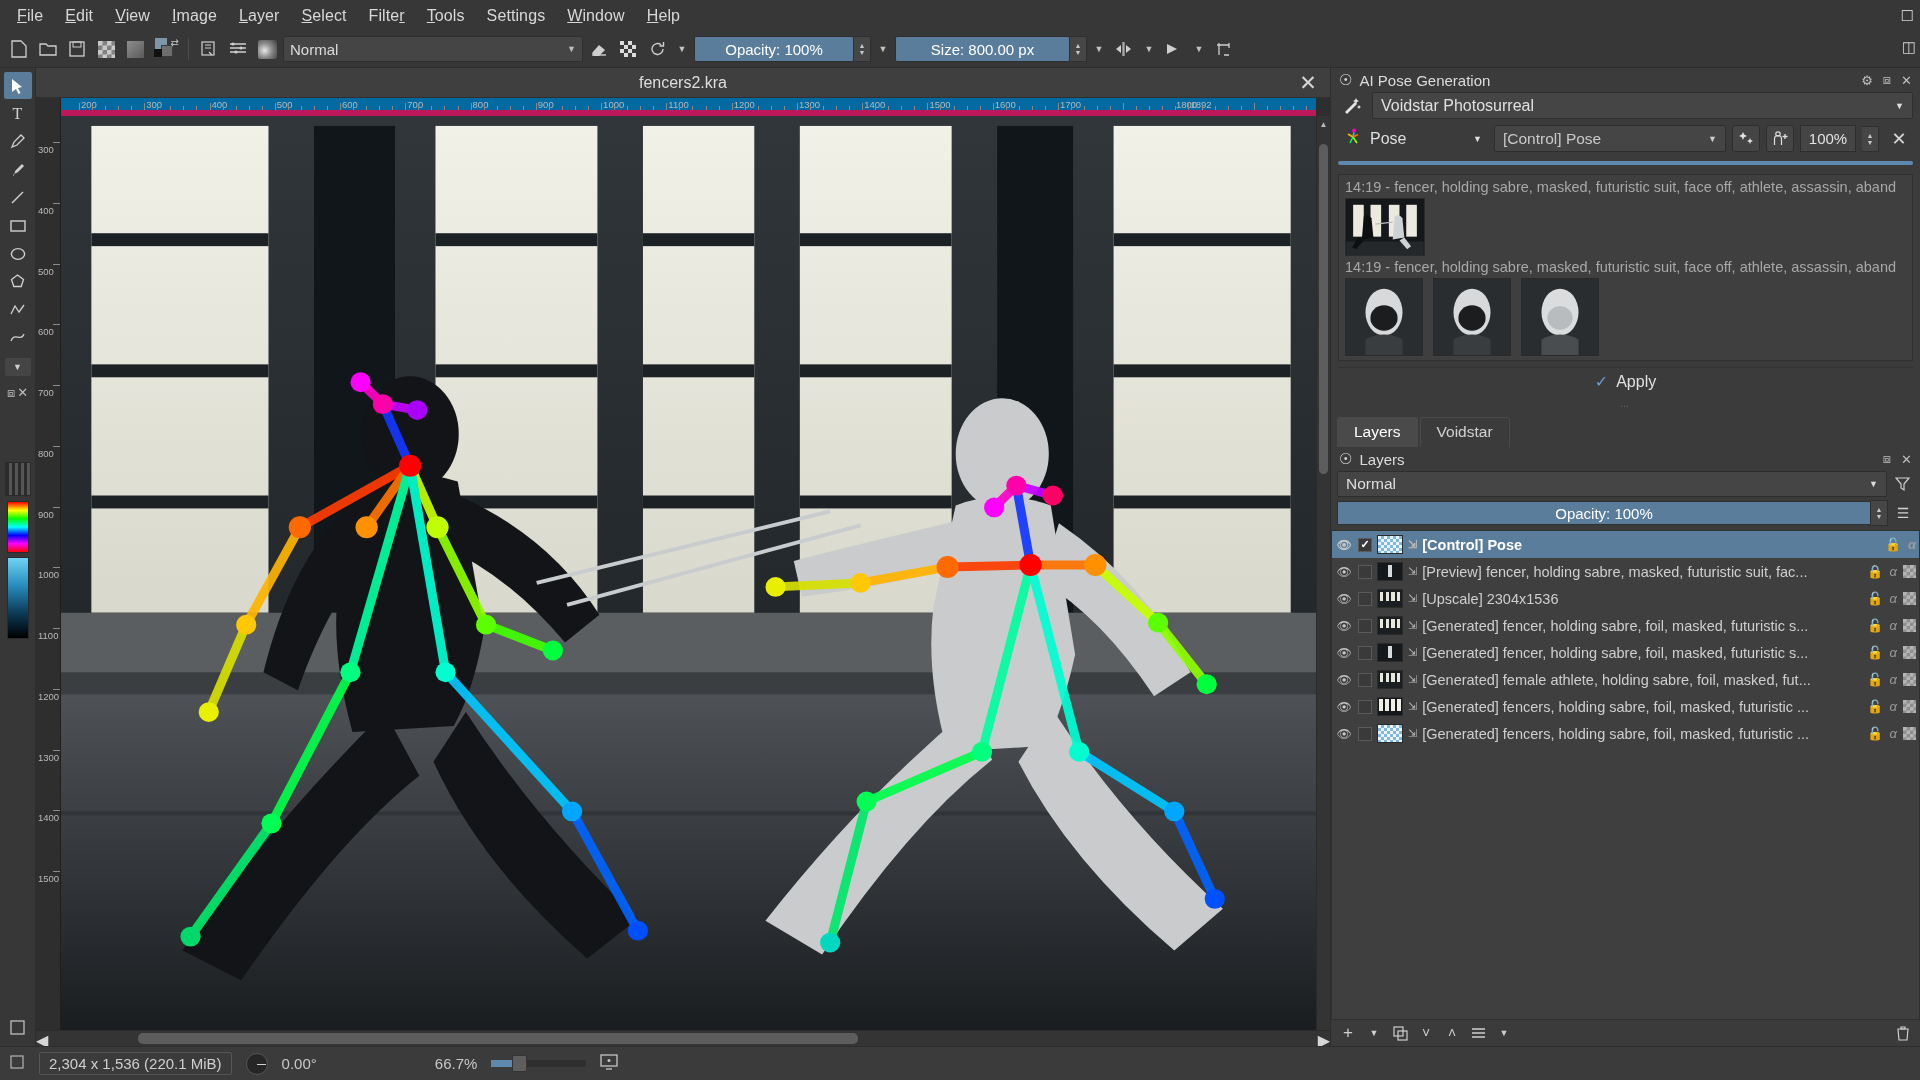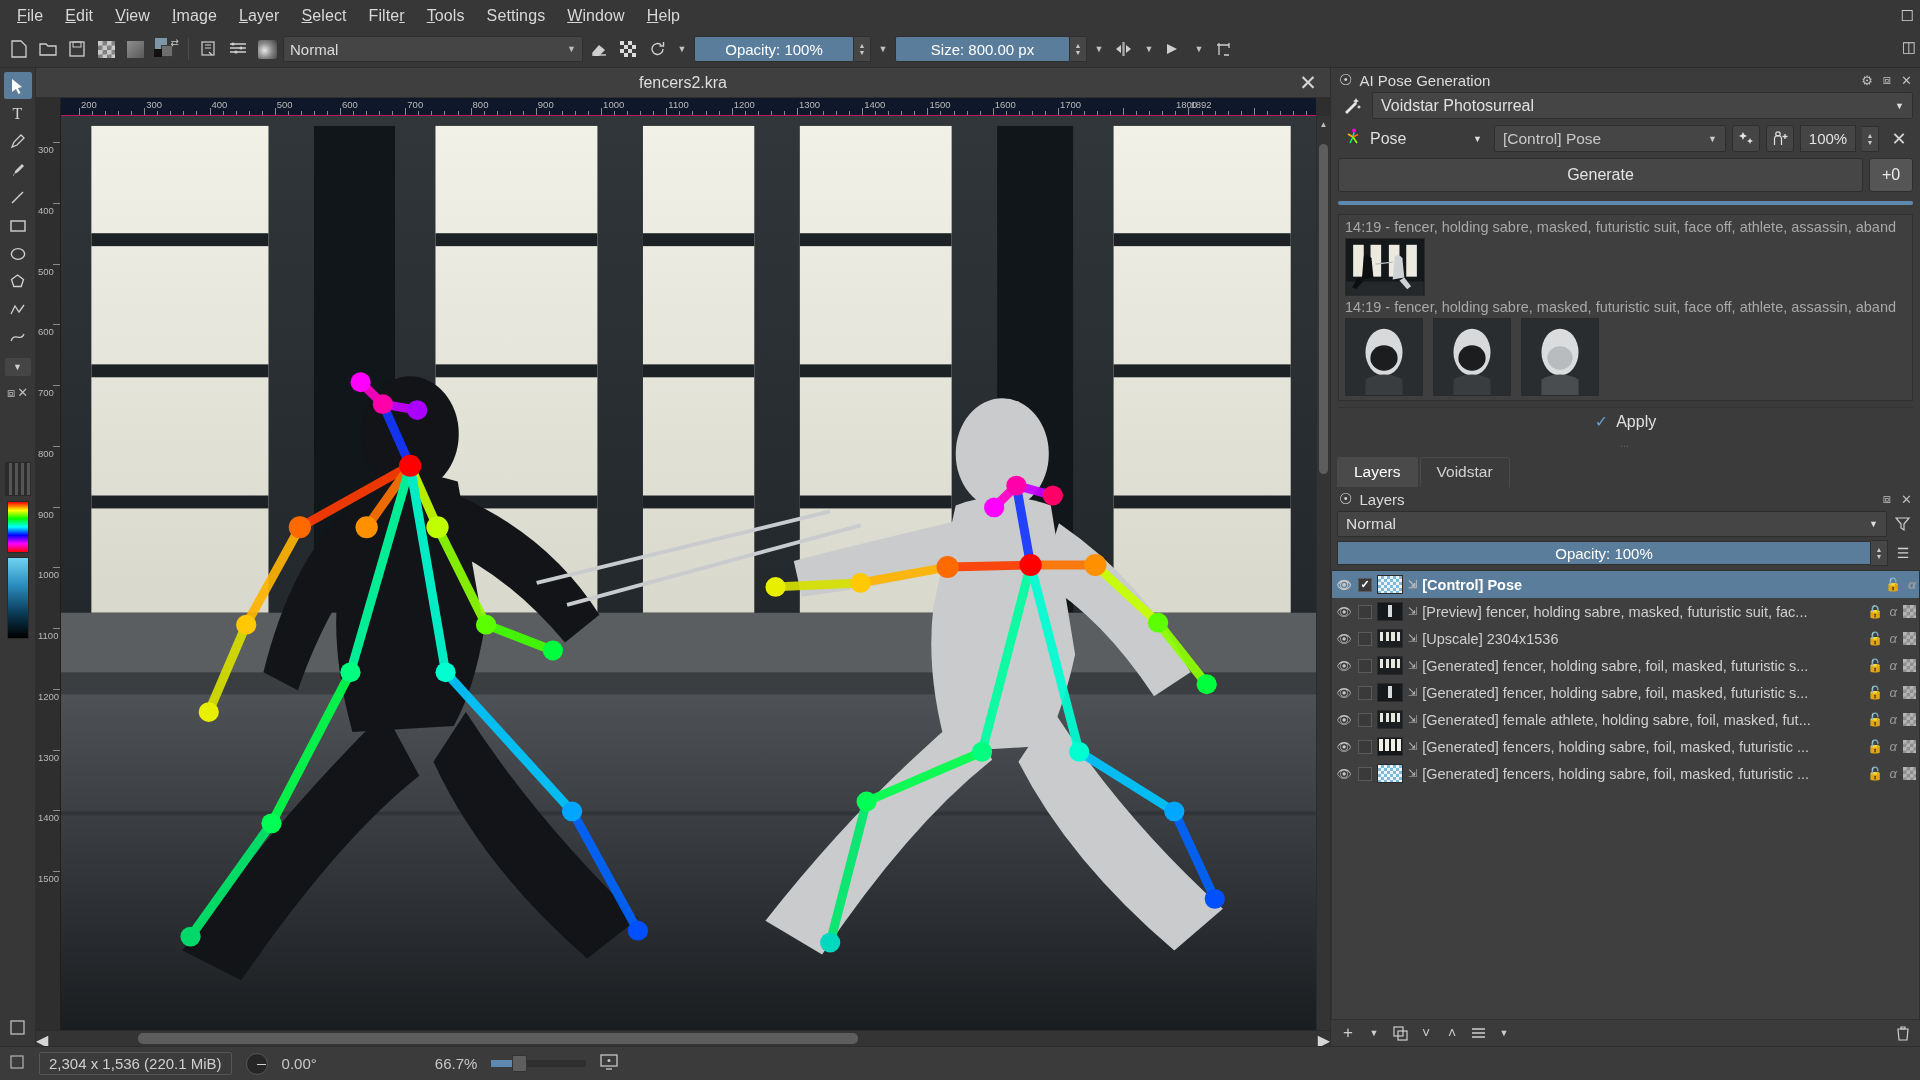--- a/index.html
+++ b/index.html
@@ -95,22 +95,22 @@
     font-size: 16px; color: #dedede;
   }
   .doc-close {
     position: absolute; right: 10px; top: 3px; width: 24px; height: 24px;
     display: flex; align-items: center; justify-content: center; font-size: 21px; color: #d5d5d5;
   }
 
   .ruler-row { display: flex; height: 18px; }
   .corner-box { width: 25px; background: #2e2e2e; border-right: 1px solid #1f1f1f; }
   .hruler {
-    flex: 1; background: #0f172a; position: relative; overflow: hidden;
-    border-bottom: 1px solid #be185d;
+    flex: 1; background: #0369a1; position: relative; overflow: hidden;
+    border-bottom: 6px solid #be185d;
   }
   .vruler {
     width: 25px; background: #2e2e2e; position: relative; overflow: hidden;
     border-right: 1px solid #1f1f1f;
   }
   .rtick { position: absolute; font-size: 9.5px; color: #b9b9b9; top: 1px; }
   .rtick-v { position: absolute; font-size: 9.5px; color: #b9b9b9; left: 2px; }
   .rmark { position: absolute; bottom: 0; width: 1px; background: #8a8a8a; }
   .rmark-v { position: absolute; right: 0; height: 1px; background: #8a8a8a; }
 
@@ -862,24 +862,20 @@
           </div>
           <div class="pct-box">100%</div>
           <div class="spin">
               <span>▲</span>
               <span>▼</span>
             </div>
           <div class="icon-btn flat" style="font-size:18px;">✕</div>
         </div>
 
 
-        <div class="row">
-          <div class="generate-btn">Generate</div>
-          <div class="plus-btn">+0</div>
-        </div>
 
         <div class="hist-scroll"></div>
 
         <div class="history">
           <div class="hist-label">14:19 - fencer, holding sabre, masked, futuristic suit, face off, athlete, assassin, aband</div>
           <div class="hist-thumbs">
             <svg class="thumb-img" width="80" height="58" viewBox="0 0 80 58">
               <rect width="80" height="58" fill="#14181b"></rect>
               <g fill="#eceade">
                   <rect x="7" y="6" width="11" height="33"></rect>

